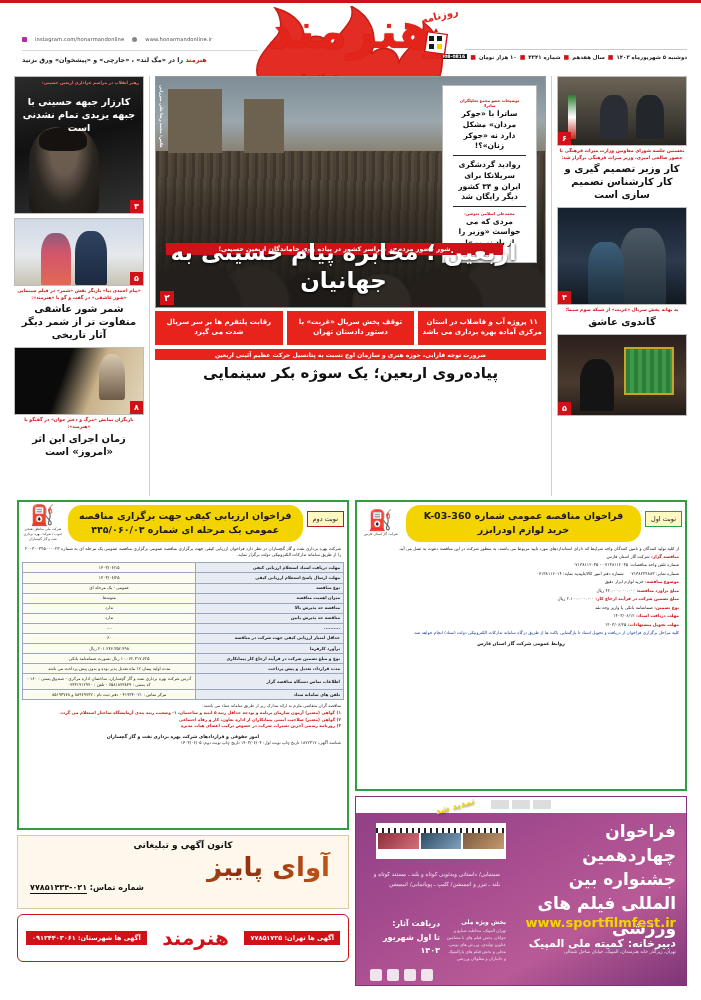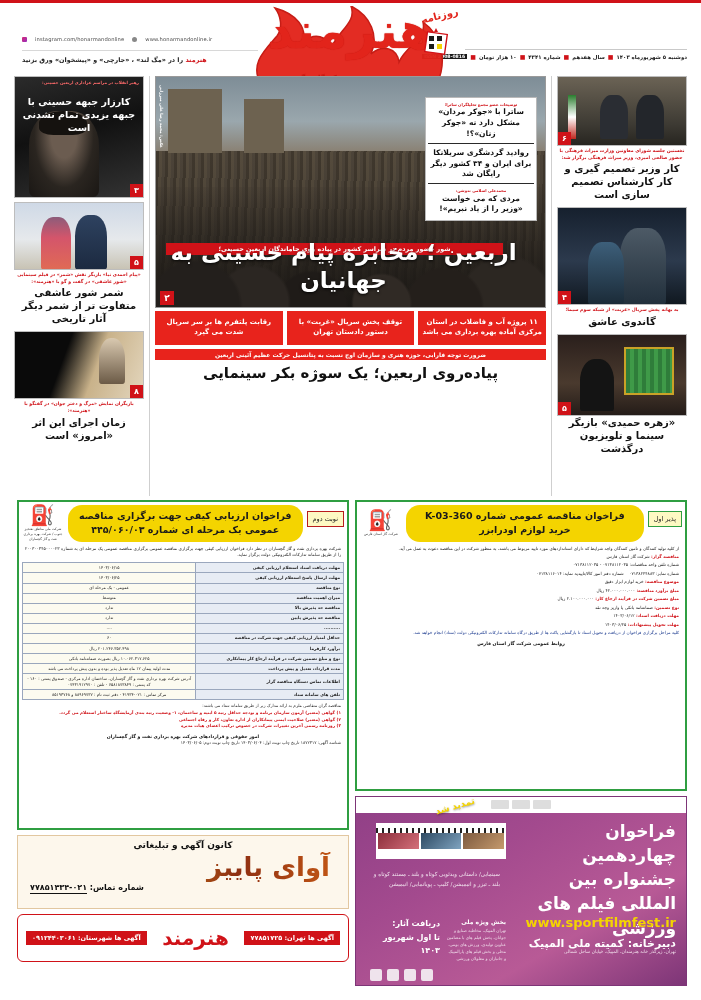--- a/index.html
+++ b/index.html
@@ -76,21 +76,21 @@
   .story-photo { position:relative; width:100%; border:1px solid #bdbdbd; background:#777; overflow:hidden; }
   .pg-badge {
     position:absolute; bottom:0; left:0; background:#d01218; color:#fff;
     font-size:8px; font-weight:bold; width:13px; height:13px;
     display:flex; align-items:center; justify-content:center;
   }
   .kicker { font-size:4.6px; color:#d01218; font-weight:bold; line-height:1.45; text-align:center; padding:2px 2px 1px; }
   .headline { font-size:10px; font-weight:bold; color:#111; line-height:1.3; text-align:center; padding:0 2px 2px; }
 
   
-  .ph-leader { background:linear-gradient(165deg,#2b2b2b 0%,#111 45%,#333 100%); height:122px;text-decoration:underline; }
+  .ph-leader { background:linear-gradient(165deg,#2b2b2b 0%,#111 45%,#333 100%); height:138px;text-decoration:underline; }
   .ph-leader .kick-ov { position:absolute; top:3px; right:4px; left:4px; font-size:4.2px; color:#ff6b6b; font-weight:bold; text-align:right; line-height:1.4;}
   .ph-leader .head-ov { position:absolute; top:18px; right:4px; left:4px; font-size:9.5px; color:#fff; font-weight:bold; text-align:center; line-height:1.38; }
   .ph-leader .figure { position:absolute; bottom:0; left:14px; width:70px; height:86px; background:radial-gradient(ellipse at 50% 28%, #6b5c50 0 26%, #2a2520 60%, #1a1714 100%); border-radius:40% 40% 8% 8%; }
   .ph-leader .turban { position:absolute; bottom:62px; left:24px; width:48px; height:24px; background:#15120f; border-radius:50% 50% 30% 30%; }
 
   .ph-shemr { height:68px; background:linear-gradient(180deg,#cfd9e6 0%,#e6e9ec 55%,#c8c3b4 100%); }
   .ph-shemr .p1 { position:absolute; bottom:0; left:26px; width:30px; height:52px; background:linear-gradient(180deg,#8d5c7a,#d4556b 40%,#e06a55); border-radius:40% 40% 4% 4%; }
   .ph-shemr .p2 { position:absolute; bottom:0; left:60px; width:32px; height:54px; background:linear-gradient(180deg,#2e4260,#1c2a40); border-radius:40% 40% 4% 4%; }
 
   .ph-theatre { height:68px; background:linear-gradient(110deg,#0a0a0a 0 38%,#c9b28a 62%,#e3d6bd 100%); }
@@ -124,23 +124,23 @@
   .main-photo .crowd { position:absolute; bottom:0; left:0; right:0; height:120px;
     background:
       radial-gradient(circle at 10% 100%, #231f1c 0 12%, transparent 13%),
       radial-gradient(circle at 25% 96%, #2b2622 0 11%, transparent 12%),
       radial-gradient(circle at 40% 100%, #1f1b18 0 13%, transparent 14%),
       radial-gradient(circle at 58% 97%, #302a25 0 11%, transparent 12%),
       radial-gradient(circle at 74% 100%, #241f1b 0 12%, transparent 13%),
       radial-gradient(circle at 90% 96%, #2c2722 0 12%, transparent 13%),
       linear-gradient(180deg, rgba(60,52,44,.2), #1b1815); }
   .teasers {
-    position:absolute; top:8px; right:8px; width:112px;
-    background:#fff; border:1px solid #b9b9b9; padding:2px;
-    display:flex; flex-direction:column; gap:2px;margin-top:12px;
+    position:absolute; top:8px; right:8px; width:95px;
+    background:#fff; border:1px solid #b9b9b9; padding:10px;
+    display:flex; flex-direction:column; gap:2px;
   }
   .teaser { border-bottom:1.2px solid #2a2a2a; padding:2px 2px 3px; }
   .teaser:last-child { border-bottom:none; }
   .teaser .tk { font-size:3.9px; color:#d01218; font-weight:bold; text-align:center; line-height:1.4; }
   .teaser .th { font-size:7.6px; color:#111; font-weight:bold; text-align:center; line-height:1.42; }
 
   .main-kicker {
     position:absolute; left:10px; right:42px; bottom:52px;
     background:#d01218; color:#fff; font-size:6.4px; font-weight:bold;
     text-align:center; padding:2px 19px; line-height:1.3;
@@ -342,21 +342,20 @@
         <div class="kicker">به بهانه پخش سریال «غربت» از شبکه سوم سیما؛</div>
         <div class="headline">گاندوی عاشق</div>
       </div>
 
       <div class="story">
         <div class="story-photo ph-zohreh">
           <span class="carpet"></span>
           <span class="lady"></span>
           <span class="pg-badge">۵</span>
         </div>
-        <div class="headline">«زهره حمیدی» بازیگر سینما و تلویزیون درگذشت</div>
       </div>
     </div>
 
     <div class="vsep"></div>
 
     <div class="col-center">
 
       <div class="main-photo">
         <div class="sky"></div>
         <div class="bld" style="left:12px;top:12px;width:54px;height:64px;"></div>
@@ -429,21 +428,21 @@
       </div>
     </div>
   </div>
 
   <div class="ads">
 
     <div class="ad-col">
 
       <div class="tender green red-n">
         <div class="tender-head">
-          <div class="nobat">پذیر اول</div>
+          <div class="nobat">نوبت اول</div>
           <div class="tender-banner">
             <div>فراخوان مناقصه عمومی شماره K-03-360</div>
             <div>خرید لوازم اودرابزر</div>
           </div>
           <div class="tender-logo">
             <div class="glyph">⛽</div>
             <div class="cap">شرکت گاز استان فارس</div>
           </div>
         </div>
         <div class="tender-body">

